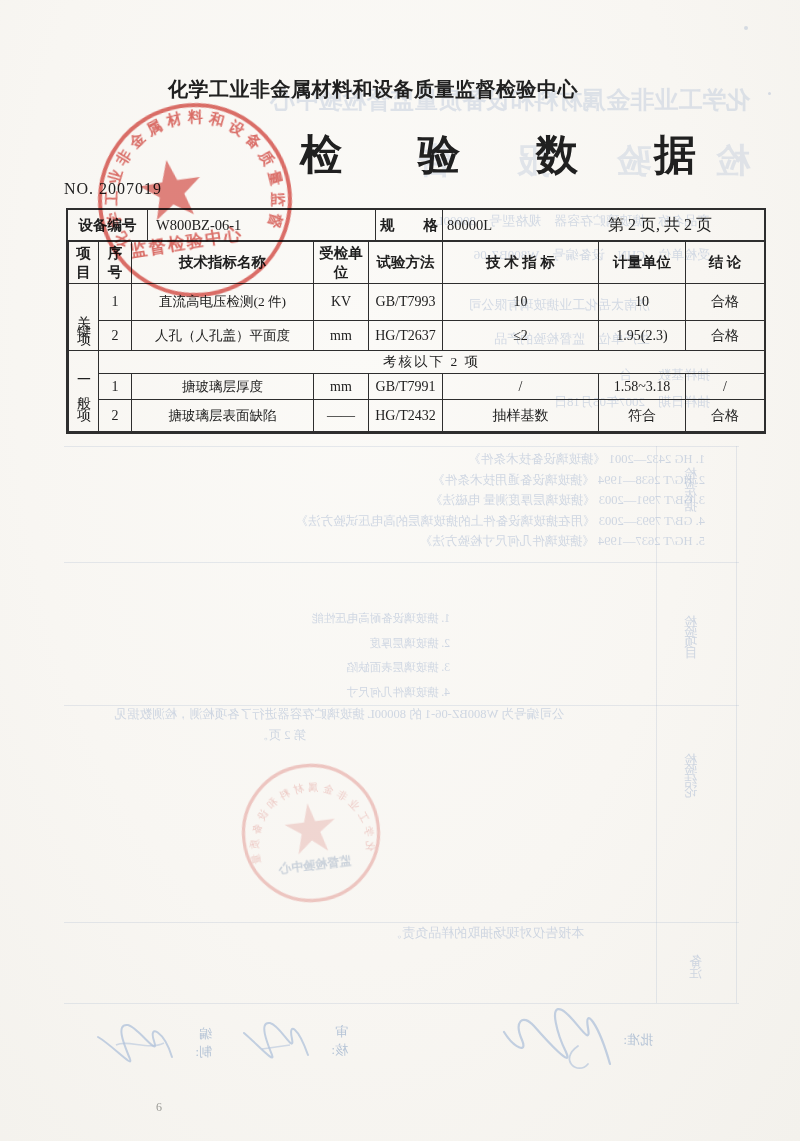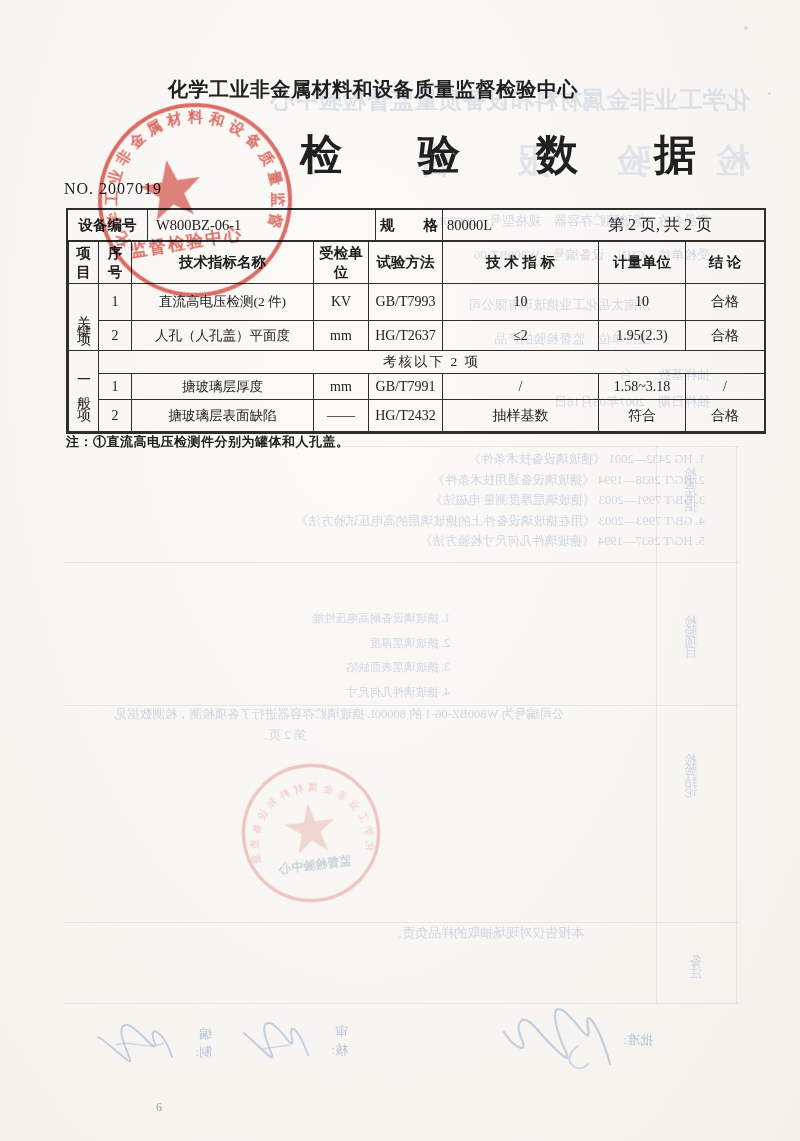--- a/index.html
+++ b/index.html
@@ -228,21 +228,20 @@
         <td>——</td>
         <td>HG/T2432</td>
         <td>抽样基数</td>
         <td>符合</td>
         <td>合格</td>
       </tr>
     </tbody>
       </table>
   </div>
 
-  <div class="note">注：①直流高电压检测件分别为罐体和人孔盖。</div>
 
   <svg class="stamp" viewBox="0 0 200 200">
     <circle cx="100" cy="100" r="95" fill="none" stroke="#d8504a" stroke-width="4"></circle>
     <path id="arcPath" d="M 29.3 133 A 78 78 0 1 1 170.7 133" fill="none"></path>
     <text font-size="15" font-weight="bold" fill="#d8504a" letter-spacing="1">
       <textPath href="#arcPath" textLength="400">化学工业非金属材料和设备质量监督检验中心</textPath>
     </text>
     <polygon fill="#d8504a" opacity=".85" points="78,56 85.6,77.5 108.4,78.1 90.4,92 96.8,113.9 78,101 59.2,113.9 65.6,92 47.6,78.1 70.4,77.5"></polygon>
     <text x="85" y="146" text-anchor="middle" font-size="17" font-weight="bold" fill="#d8504a" letter-spacing="2">监督检验中心</text>
   </svg>

